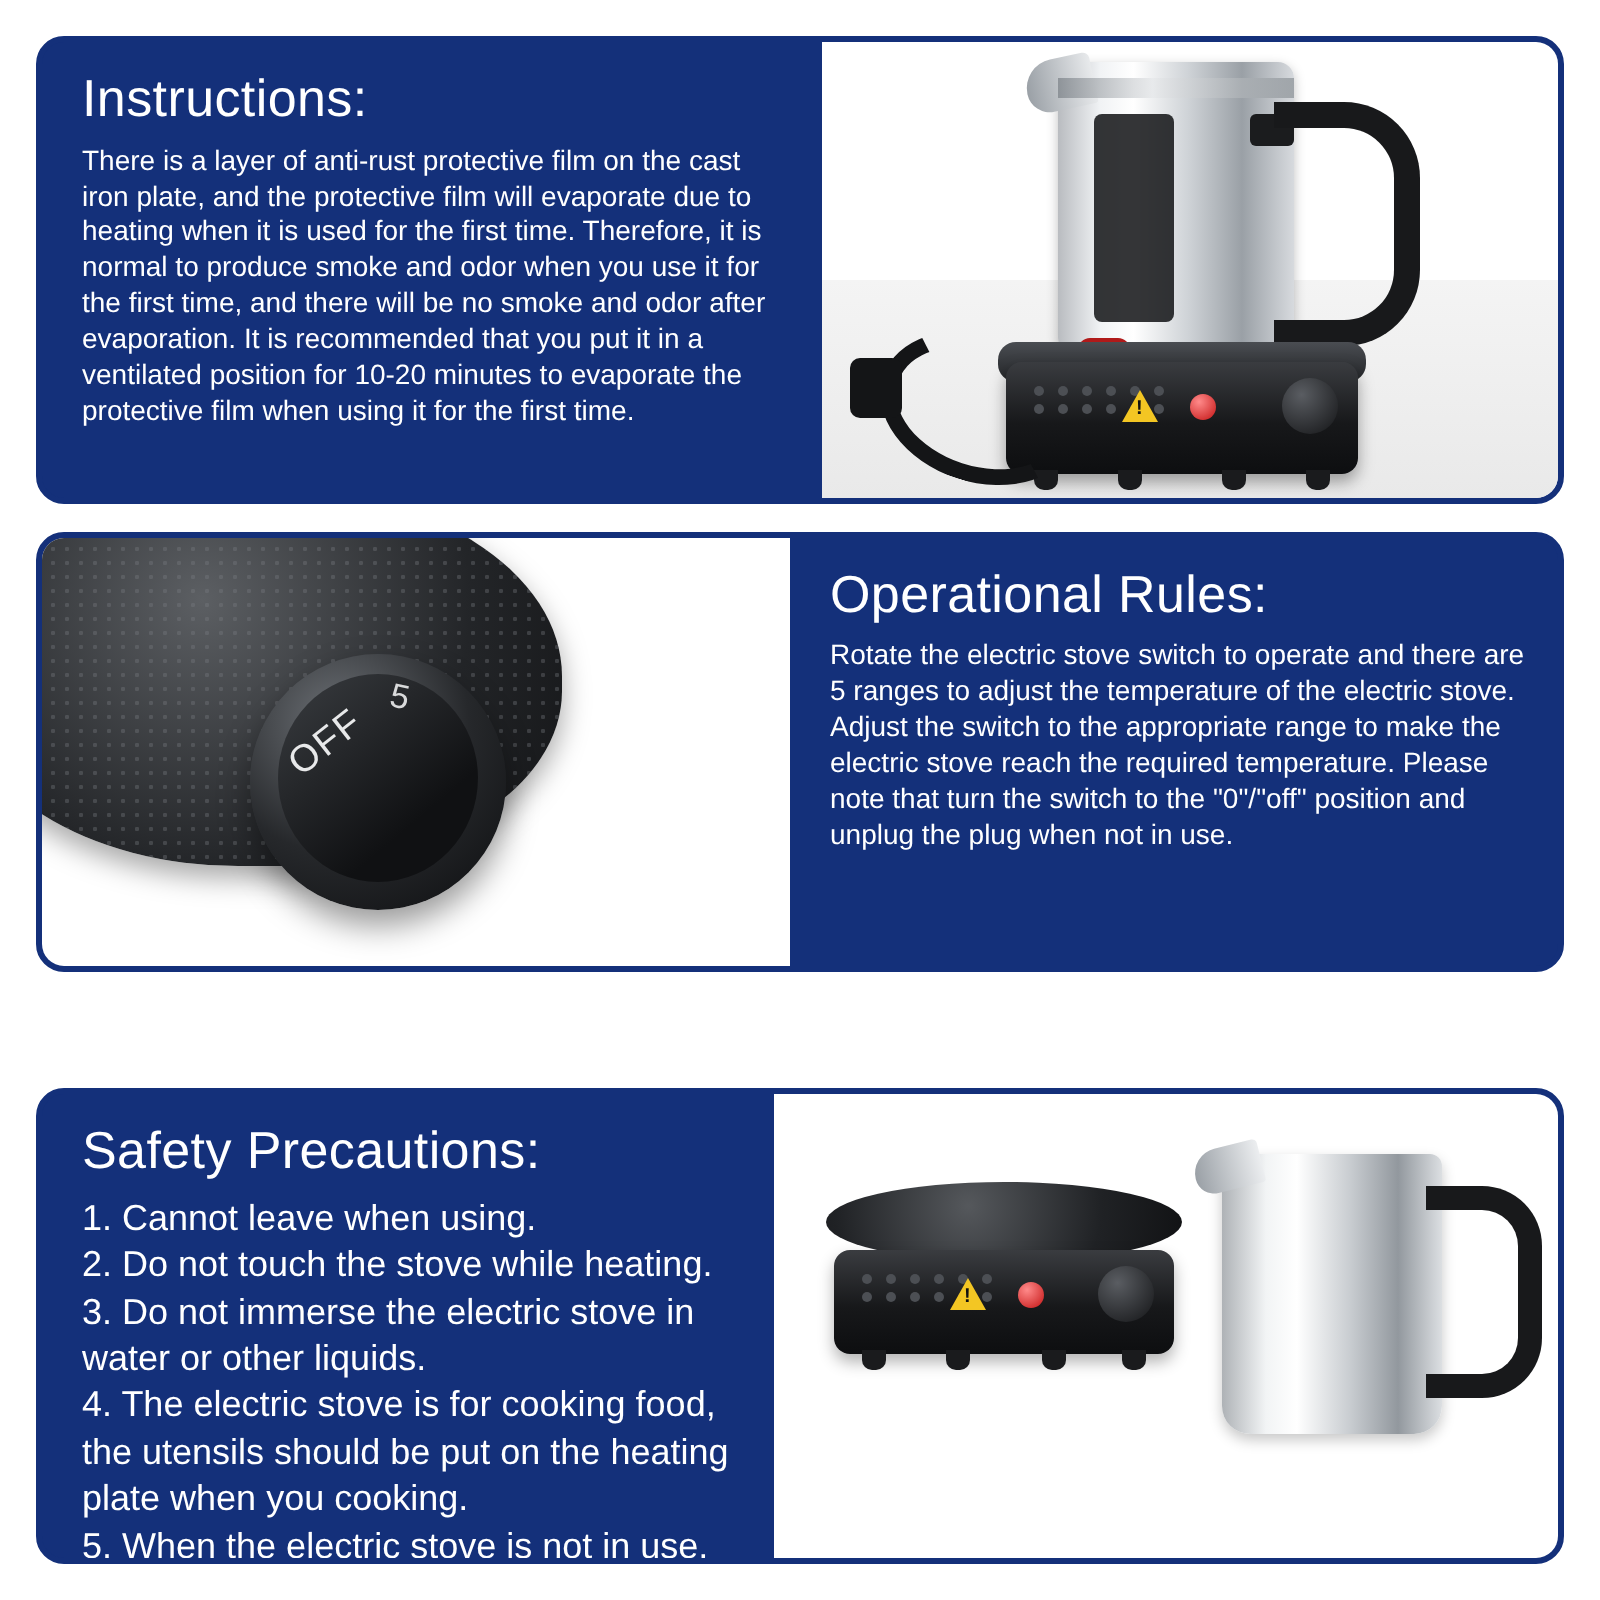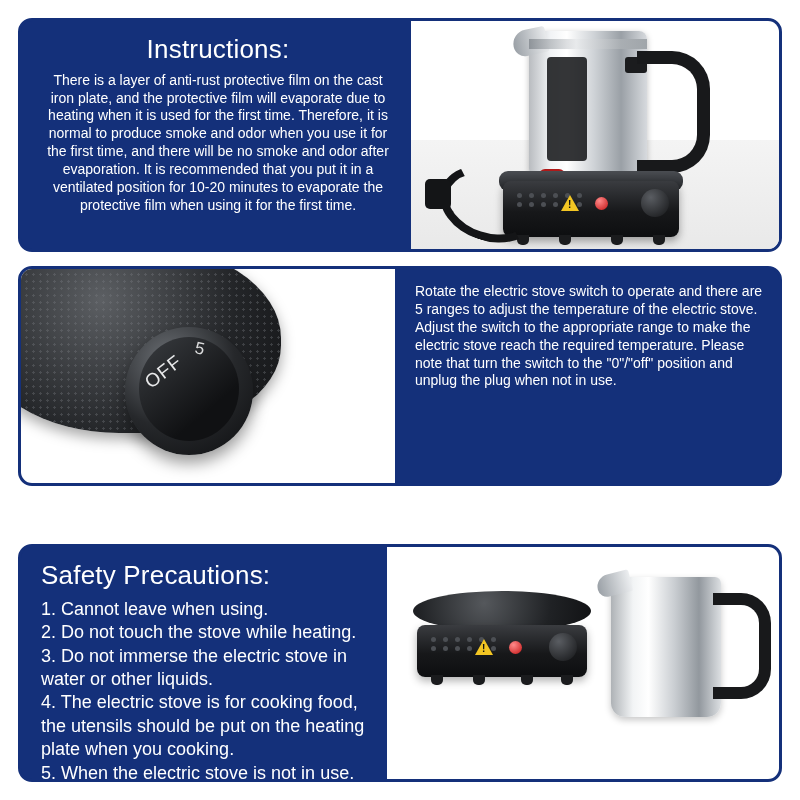--- a/index.html
+++ b/index.html
@@ -16,21 +16,21 @@
     gap:14px;
   }
   .panel{
     border:3px solid #14307a;
     border-radius:14px;
     background:#14307a;
     display:flex;
     overflow:hidden;
     position:relative;
   }
-  .panel-1{height:236px;text-align:center;}
+  .panel-1{height:236px;}
   .panel-2{height:222px;background:#14307a;}
   .panel-3{height:240px;margin-top:44px;}
 
   .text-col{
     flex:1 1 auto;
     padding:14px 16px 10px 20px;
     color:#ffffff;
     display:flex;flex-direction:column;
     box-sizing:border-box;
   }
@@ -220,20 +220,21 @@
           <div class="plate-speck"></div>
         </div>
         <div class="knob-big">
           <div class="knob-face"></div>
           <div class="knob-off">OFF</div>
           <div class="knob-num">5</div>
         </div>
       </div>
     </div>
     <div class="text-col">
+      <h2 class="title">Operational Rules:</h2>
       <div class="body-text">Rotate the electric stove switch to operate and there are 5 ranges to adjust the temperature of the electric stove.  Adjust the switch to the appropriate range to make the electric stove reach the required temperature.  Please note that turn the switch to the "0"/"off" position and unplug the plug when not in use.</div>
     </div>
   </section>
 
   <section class="panel panel-3">
     <div class="text-col">
       <h2 class="title">Safety Precautions:</h2>
       <div class="list">1.  Cannot leave when using.
 2.  Do not touch the stove while heating.
 3.  Do not immerse the electric stove in water or other liquids.

